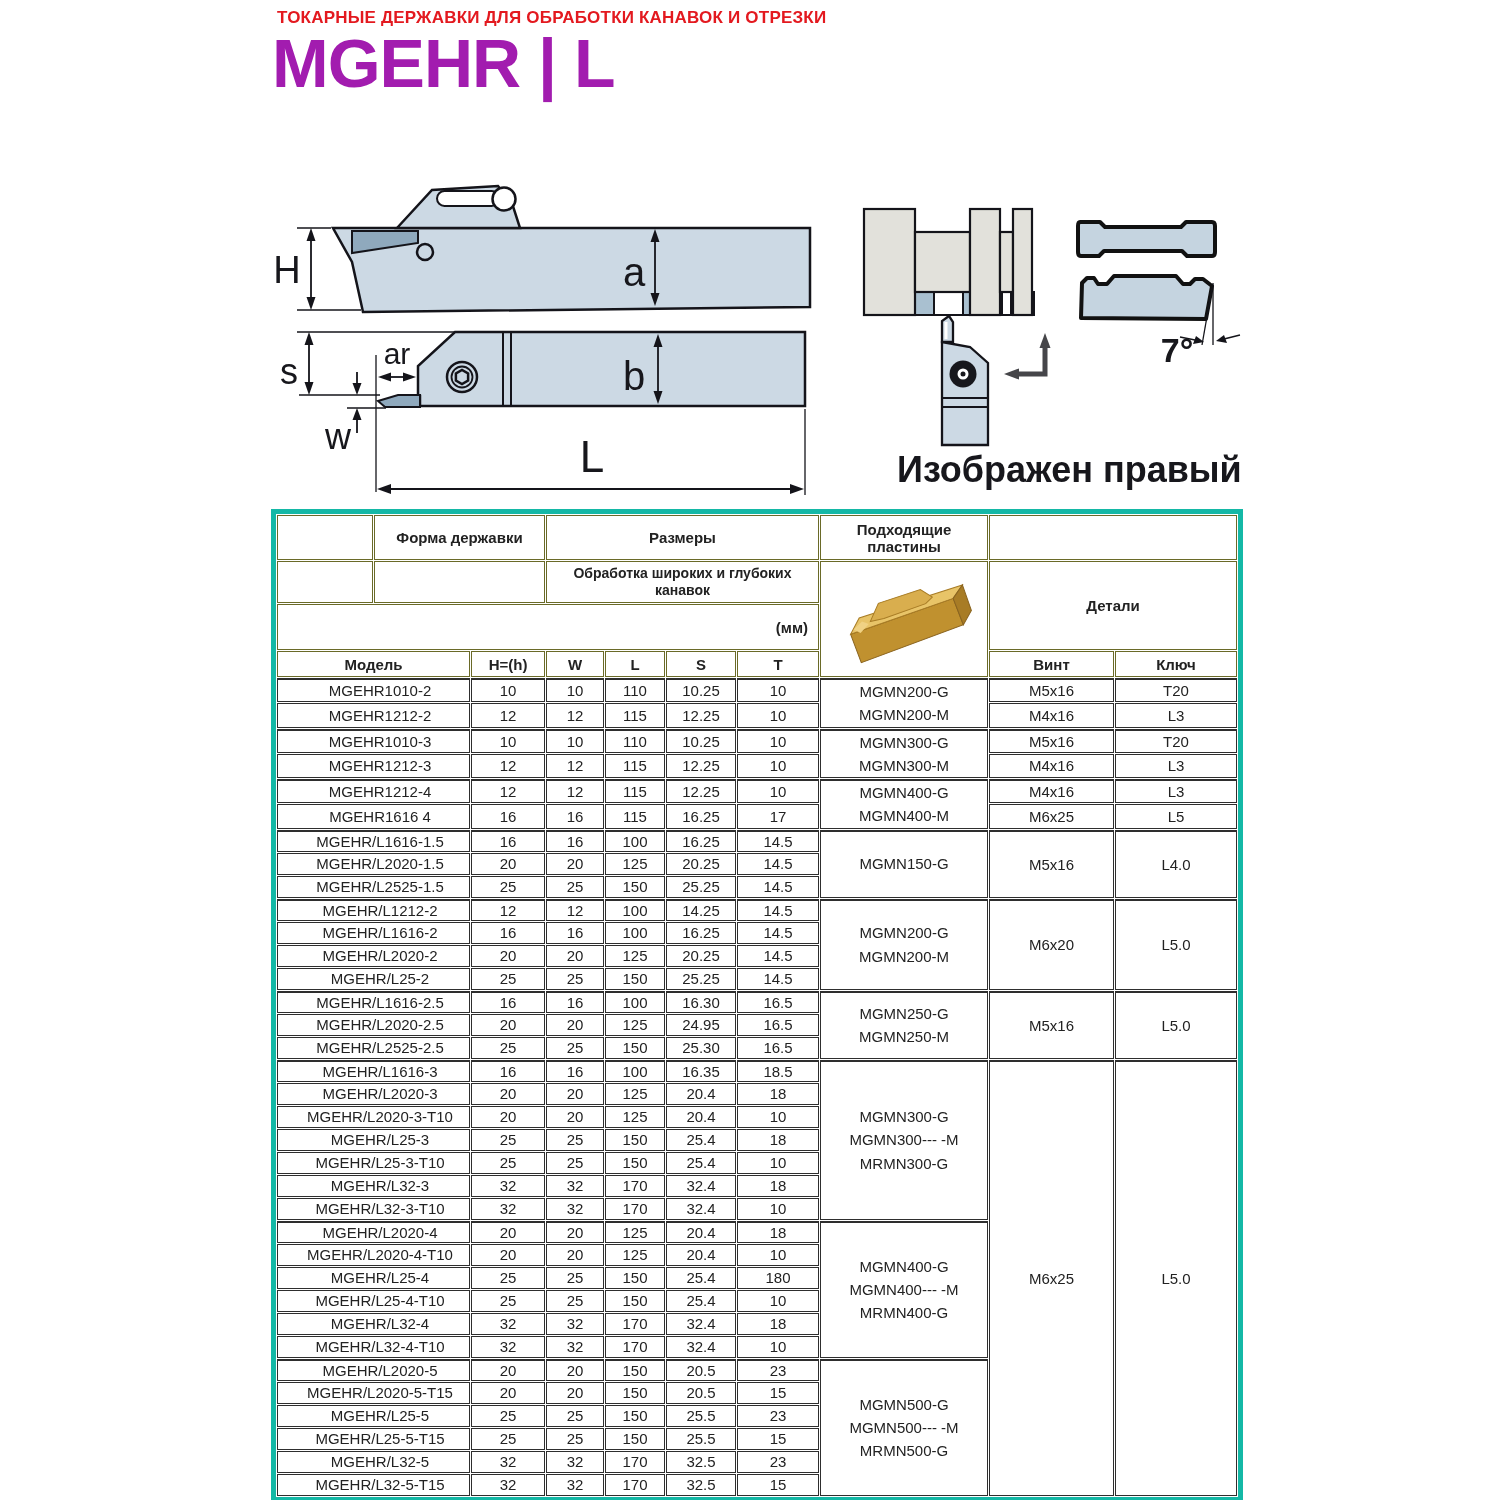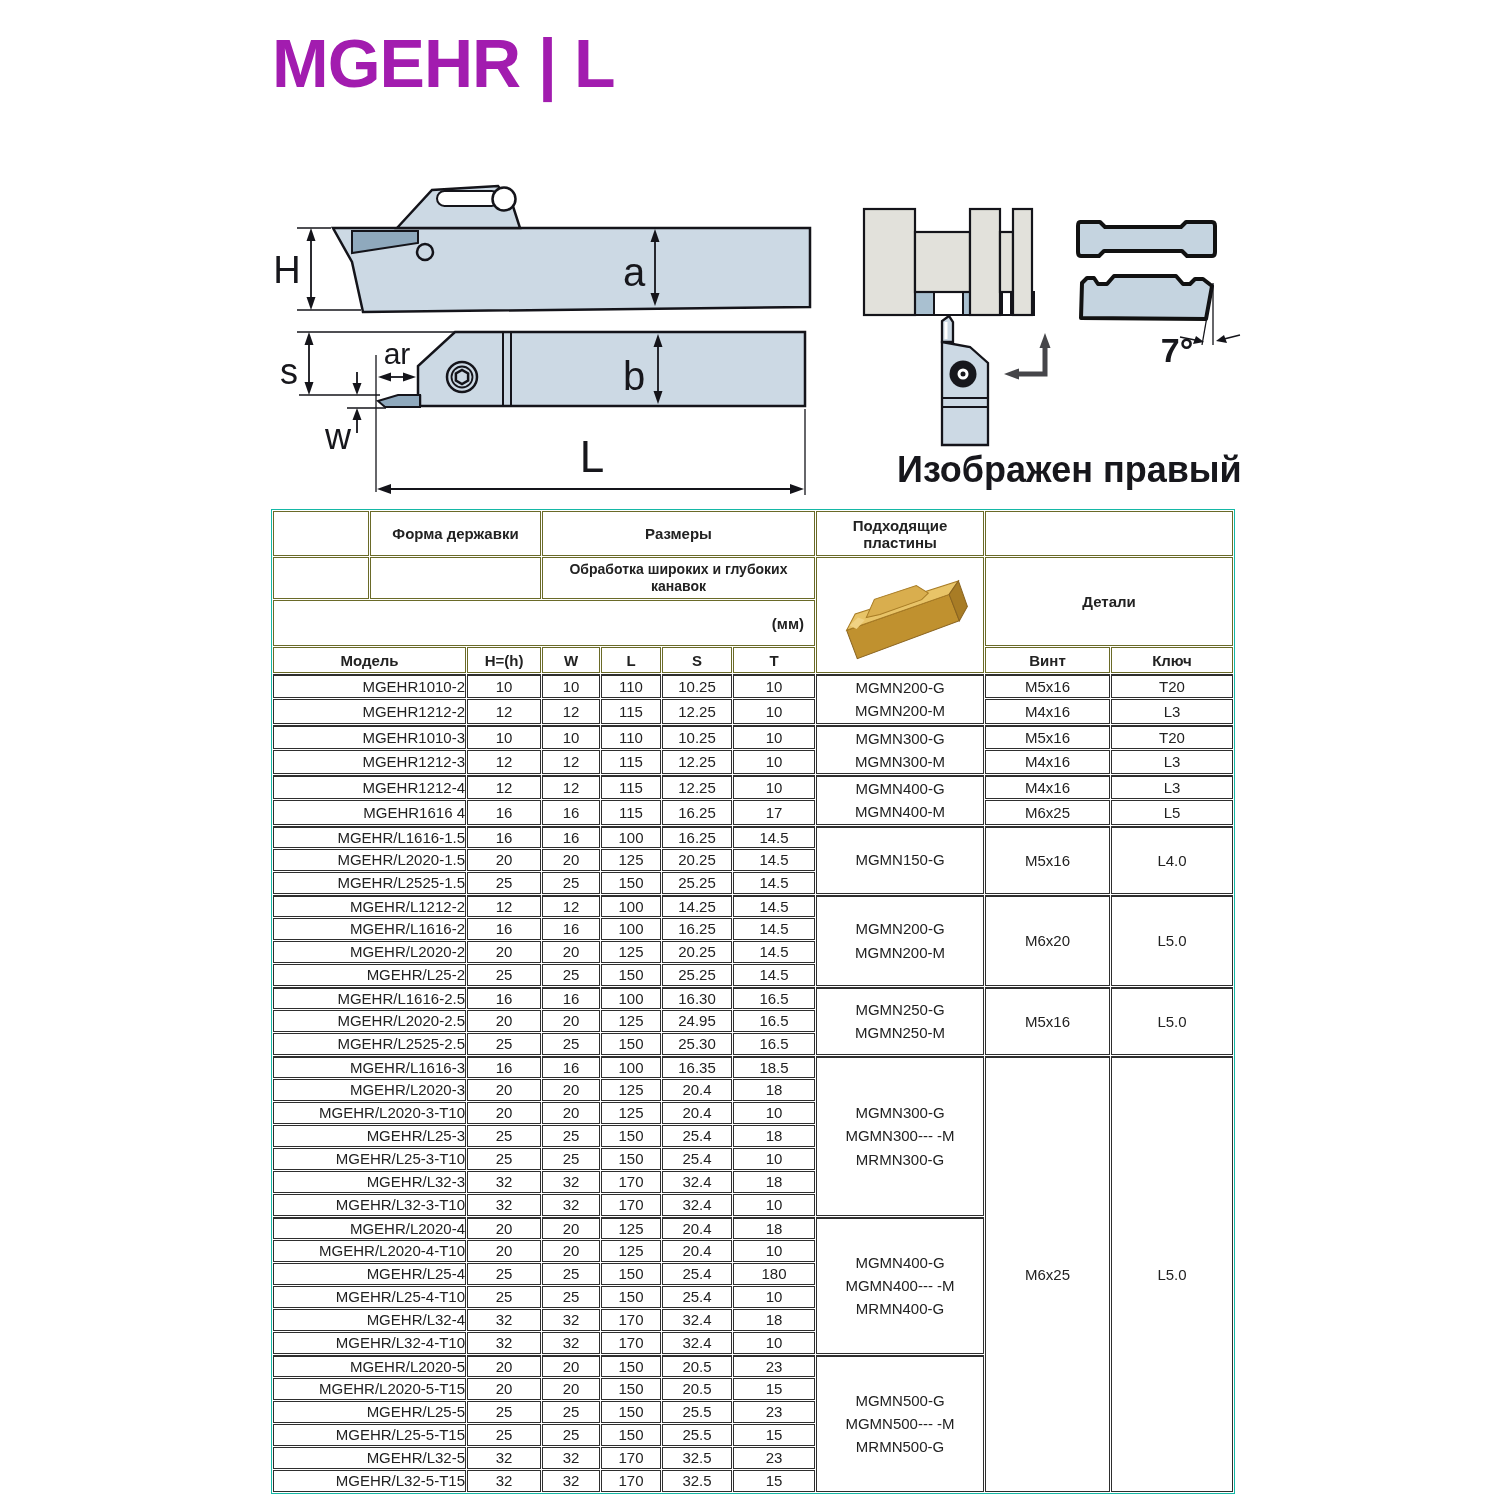--- a/index.html
+++ b/index.html
@@ -8,43 +8,44 @@
   .tagline{position:absolute;left:277px;top:8px;font-size:17px;font-weight:bold;
            color:#e3191f;letter-spacing:.2px;white-space:nowrap;}
   .title{position:absolute;left:272px;top:24px;font-size:68px;font-weight:bold;
          color:#a21caf;letter-spacing:-1px;white-space:nowrap;}
   .diag{position:absolute;left:0;top:0;width:1500px;height:505px;}
   .caption-right{position:absolute;left:897px;top:449px;font-size:36px;font-weight:bold;color:#17171c;}
 
   
   .tbl-wrap{position:absolute;left:271px;top:509px;}
   table{border-collapse:separate;border-spacing:1px;table-layout:fixed;
-        border:1px solid #14b8a6;background:#fff;}
+        border:5px solid #14b8a6;background:#fff;}
   td{background:#fff;text-align:center;vertical-align:middle;padding:0;
      font-size:15px;color:#222;box-sizing:border-box;overflow:hidden;}
   thead td{border:1px solid #6a6a28;}
   tbody td{border:1px solid #2e2e2e;}
   tbody tr.gs td{border-top-width:2px;}
   .b{font-weight:bold;}
   .hA td{height:45px;}
   .hB td{height:42px;}
   .hC td{height:46px;}
   .hD td{height:26px;font-weight:bold;text-align:center;}
   .sub{font-weight:bold;font-size:14px;line-height:1.25;}
   .mm{text-align:right;padding-right:10px;font-weight:bold;}
   .photo{vertical-align:middle;}
   tbody td{height:22px;}
-  tbody td.model{text-align:right;padding-left:13px;}
+  tbody td.model{text-align:center;padding-left:13px;}
   tbody td.ins{line-height:1.55;}
 </style>
 </head>
 <body>
 
 <div class="page">
 
+  <div class="tagline">ТОКАРНЫЕ ДЕРЖАВКИ ДЛЯ ОБРАБОТКИ КАНАВОК И ОТРЕЗКИ</div>
   <div class="title">MGEHR | L</div>
 
   <svg class="diag" viewBox="0 0 1500 505">
 
     <g>
       <path d="M333,228 H810 V307 L363,312 L352,262 Z" fill="#ccd9e4" stroke="#14141a" stroke-width="2.5"></path>
       <path d="M397,228 L432,190 L498,186 L512,203 L520,228 Z" fill="#ccd9e4" stroke="#14141a" stroke-width="2.5"></path>
       <rect x="437" y="191" width="62" height="15" rx="7.5" fill="#ffffff" stroke="#14141a" stroke-width="2"></rect>
       <circle cx="504" cy="199" r="11.5" fill="#ffffff" stroke="#14141a" stroke-width="2.5"></circle>
       <path d="M352,231 L418,231 L418,243 L352,253 Z" fill="#8fa9bd" stroke="#14141a" stroke-width="2"></path>

